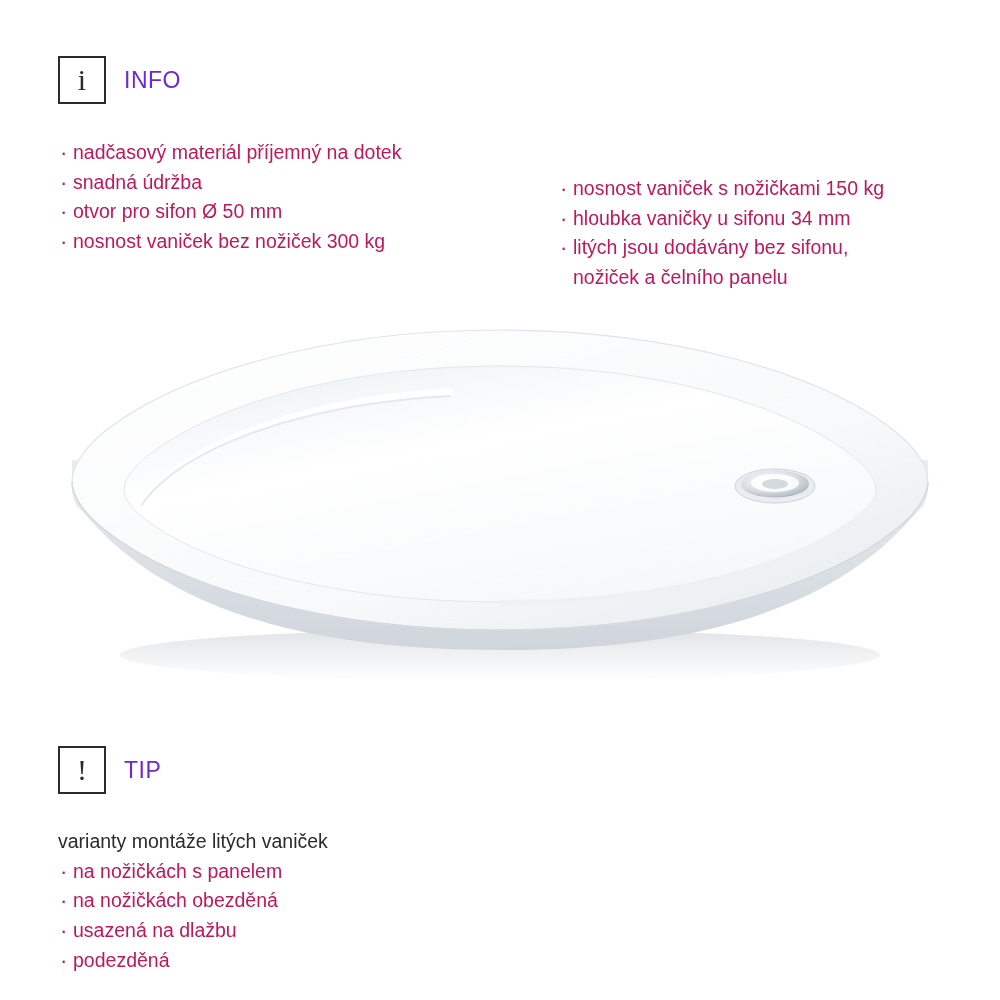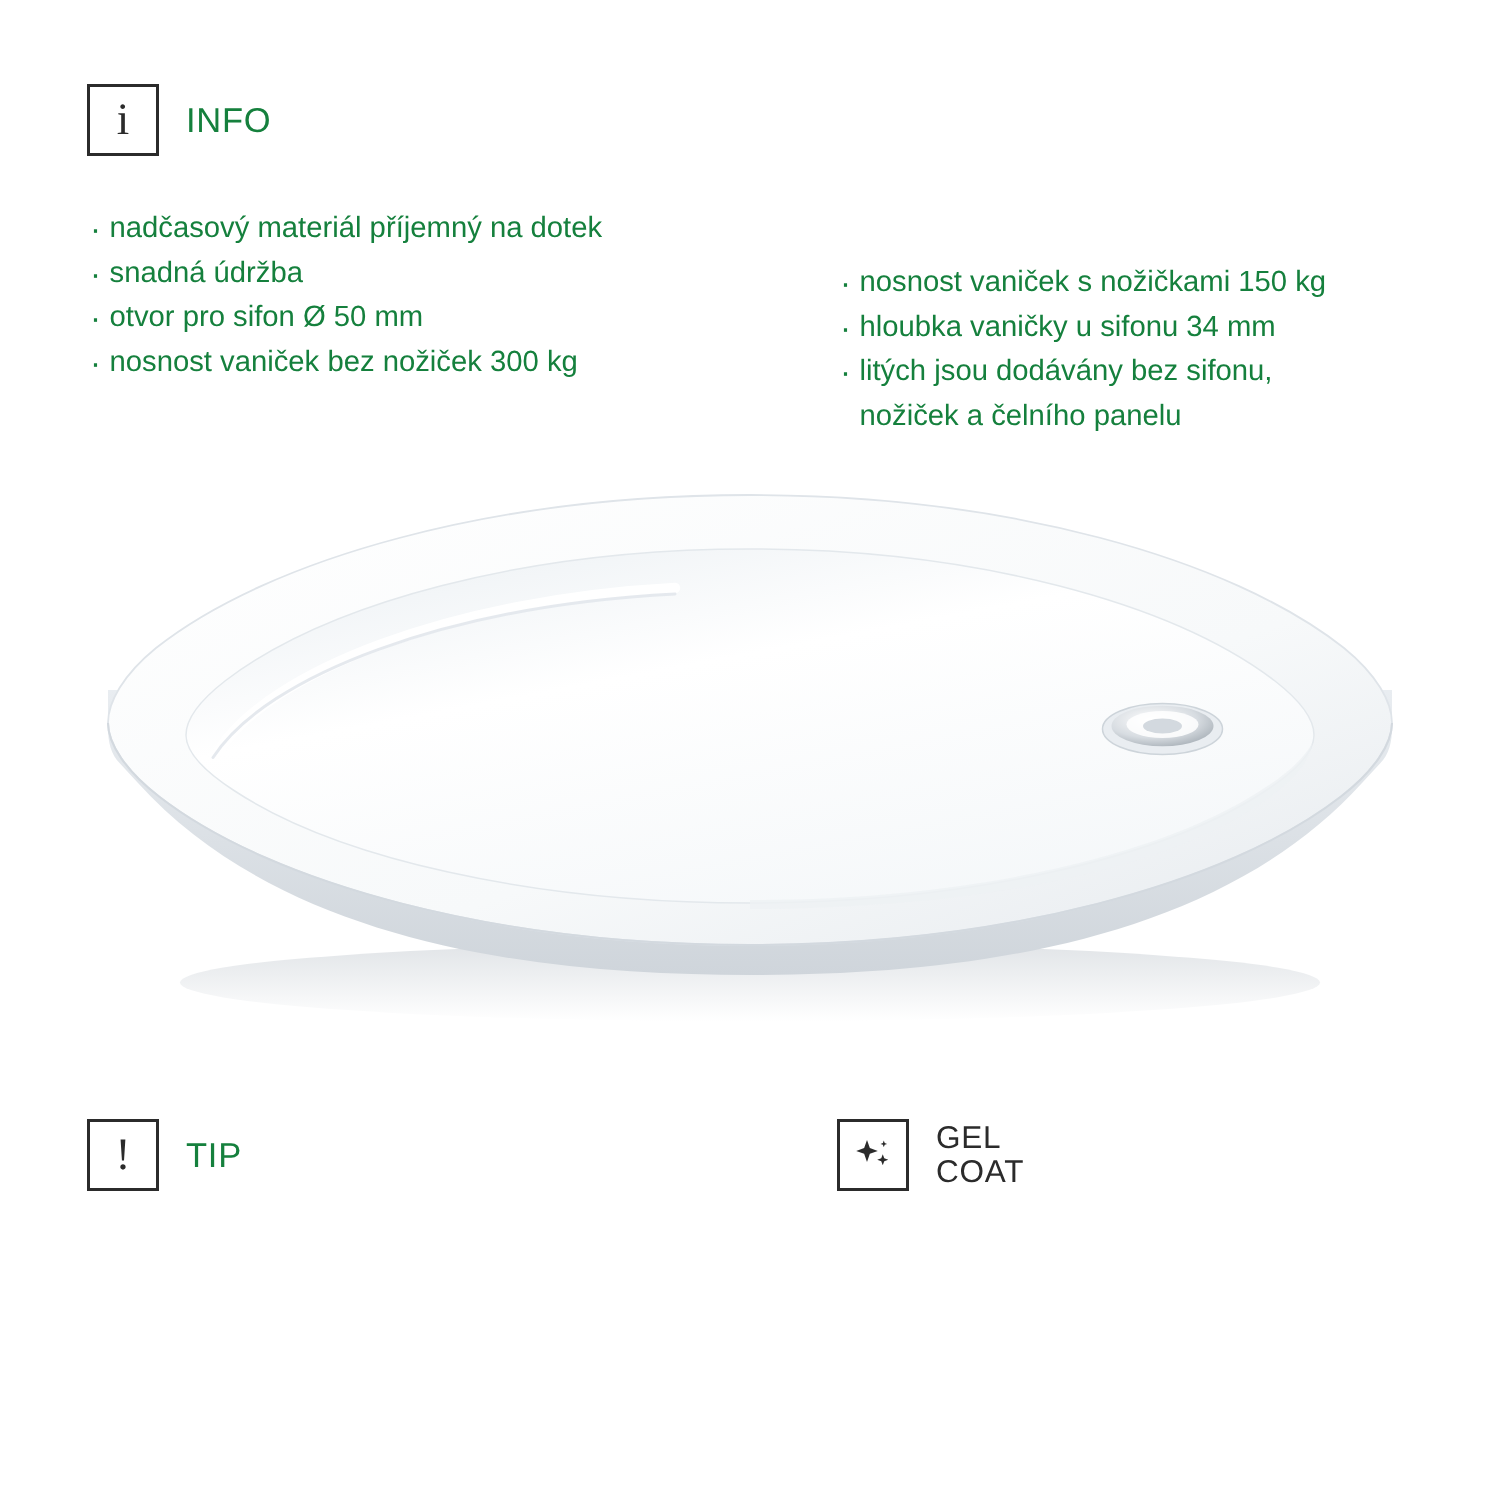--- a/index.html
+++ b/index.html
@@ -40,21 +40,21 @@
   .badge-glyph {
     font-family: "Liberation Serif", serif;
     font-size: 30px;
     font-weight: 400;
     line-height: 1;
     color: #2b2b2b;
   }
   .badge-label {
     font-size: 23px;
     letter-spacing: 0.5px;
-    color: #15803d;
+    color: #6d28d9;
   }
 
   .info-columns {
     display: flex;
     margin-top: 34px;
     gap: 0px;
   }
   .info-col {
     width: 500px;
   }
@@ -63,21 +63,21 @@
     margin-top: 36px;
   }
   ul.bullets {
     list-style: none;
     margin: 0;
     padding: 0;
   }
   ul.bullets li {
     font-size: 19.5px;
     line-height: 1.52;
-    color: #15803d;
+    color: #be185d;
     position: relative;
     padding-left: 15px;
     white-space: pre-line;
   }
   ul.bullets li::before {
     content: "\00B7";
     position: absolute;
     left: 2px;
     top: -1px;
     font-size: 22px;
@@ -262,31 +262,27 @@
 
 <div class="bottom">
 
   <div class="bottom-col">
     <div class="tip-badge-row">
       <div class="badge-box">
         <span class="badge-glyph">!</span>
       </div>
       <div class="badge-label">TIP</div>
     </div>
+    <div class="body-text">
+      <div class="lead-line">varianty montáže litých vaniček</div>
+      <ul class="bullets tight">
+        <li>na nožičkách s panelem</li>
+        <li>na nožičkách obezděná</li>
+        <li>usazená na dlažbu</li>
+        <li>podezděná</li>
+      </ul>
+    </div>
   </div>
 
   <div class="bottom-col right">
-    <div class="gel-badge-row">
-      <div class="badge-box">
-        <svg class="sparkle-svg" viewBox="0 0 30 26" xmlns="http://www.w3.org/2000/svg">
-          <path d="M11 3 L12.9 8.4 L18.2 10.3 L12.9 12.2 L11 17.6 L9.1 12.2 L3.8 10.3 L9.1 8.4 Z" fill="#2b2b2b"></path>
-          <path d="M21.5 12.5 L22.5 15.2 L25.2 16.2 L22.5 17.2 L21.5 19.9 L20.5 17.2 L17.8 16.2 L20.5 15.2 Z" fill="#2b2b2b"></path>
-          <path d="M22.2 3.4 L22.8 5.0 L24.4 5.6 L22.8 6.2 L22.2 7.8 L21.6 6.2 L20.0 5.6 L21.6 5.0 Z" fill="#2b2b2b"></path>
-        </svg>
-      </div>
-      <div class="gel-label">
-        <div>GEL</div>
-        <div>COAT</div>
-      </div>
-    </div>
   </div>
 
 </div>
 
 </body></html>

